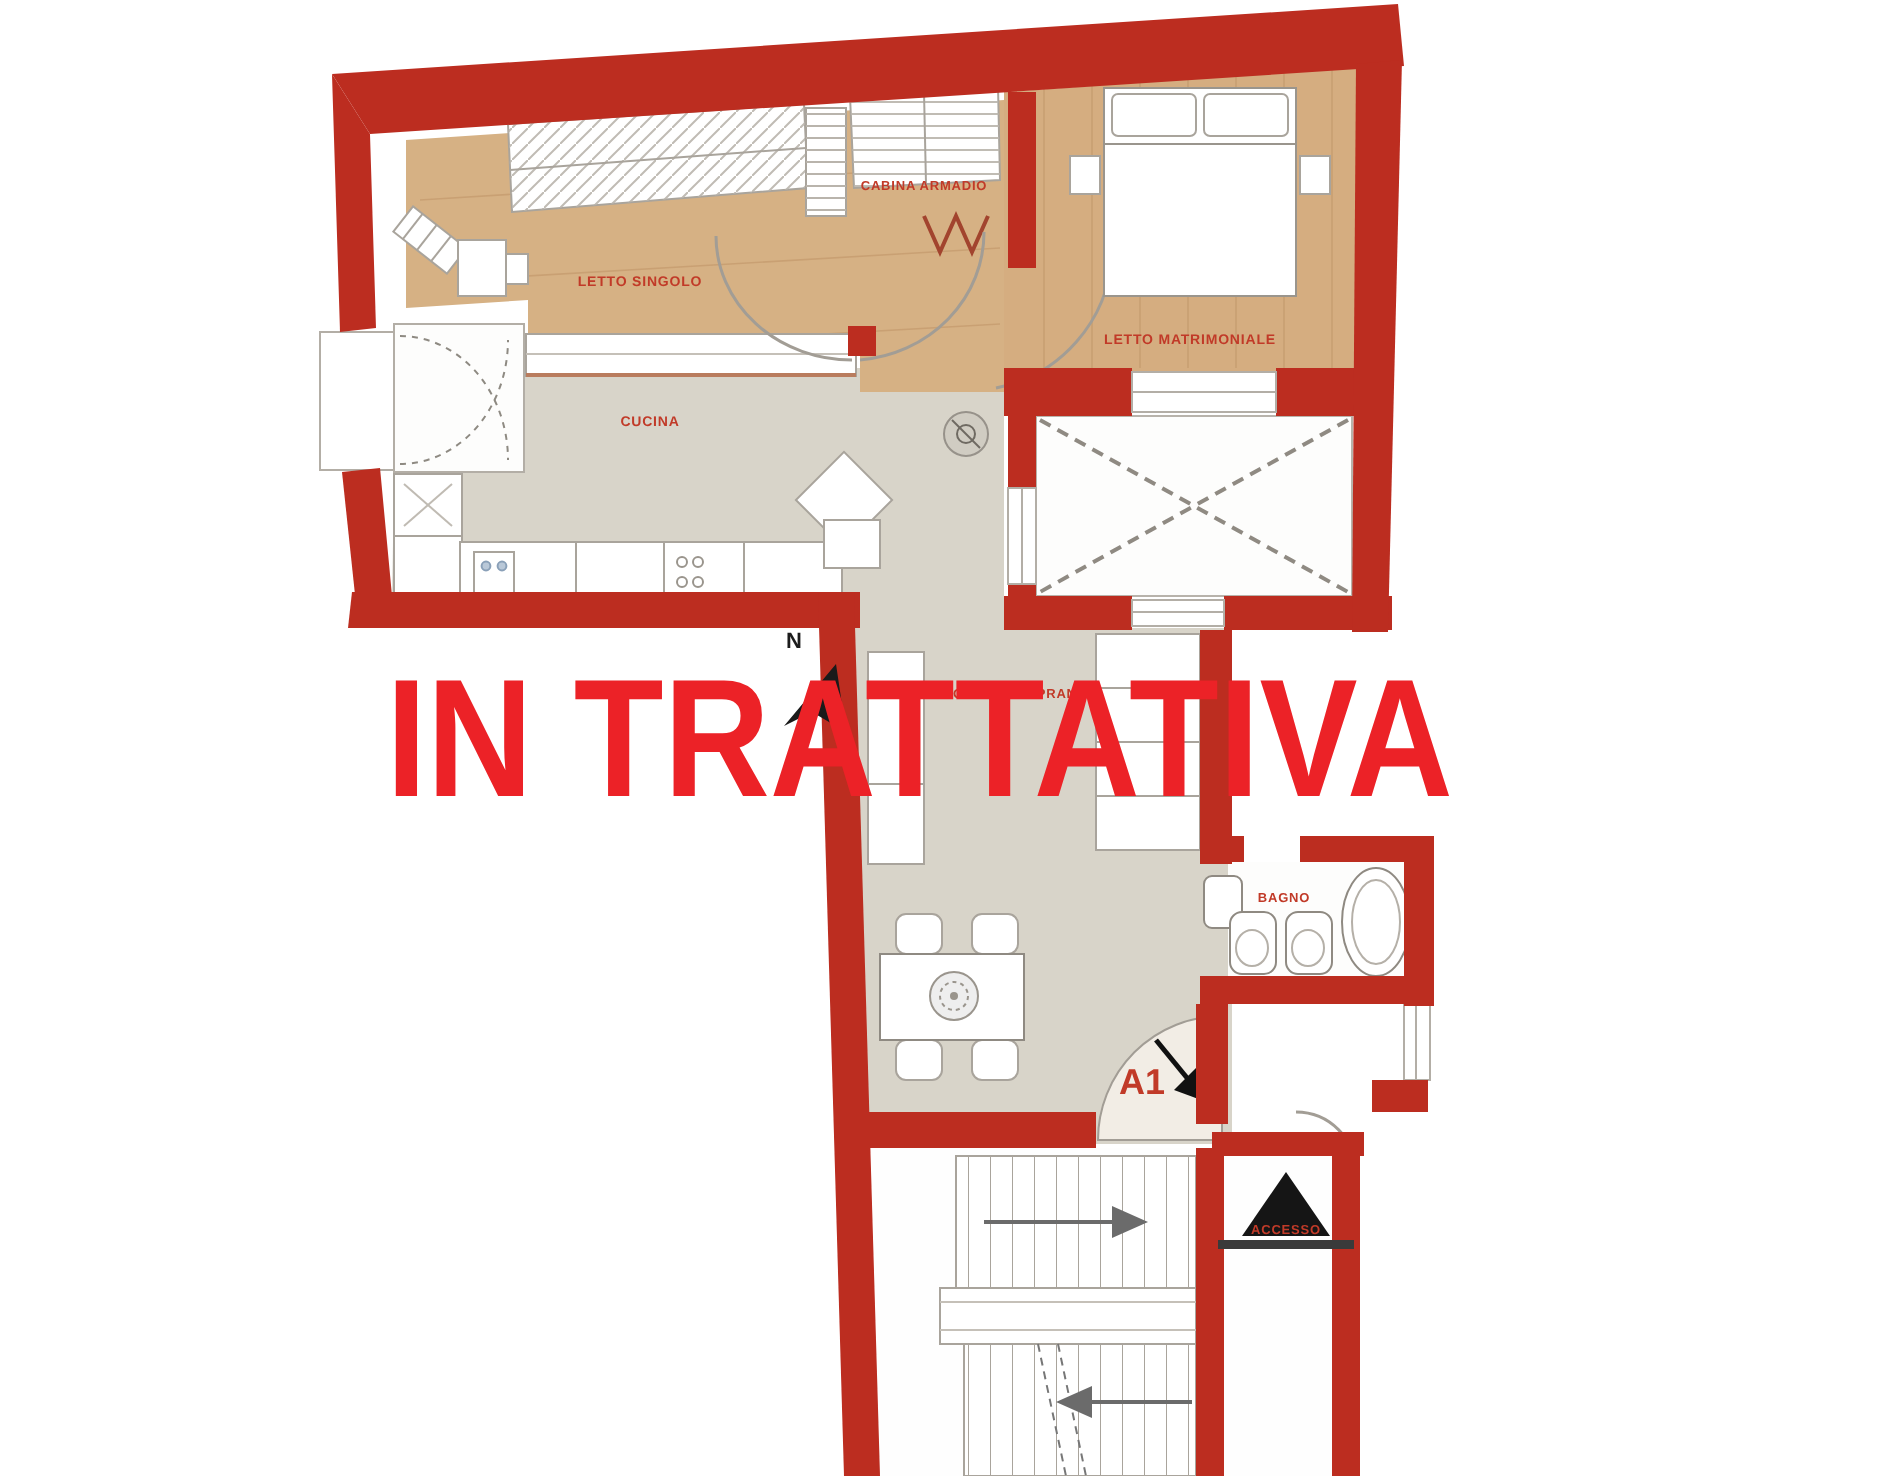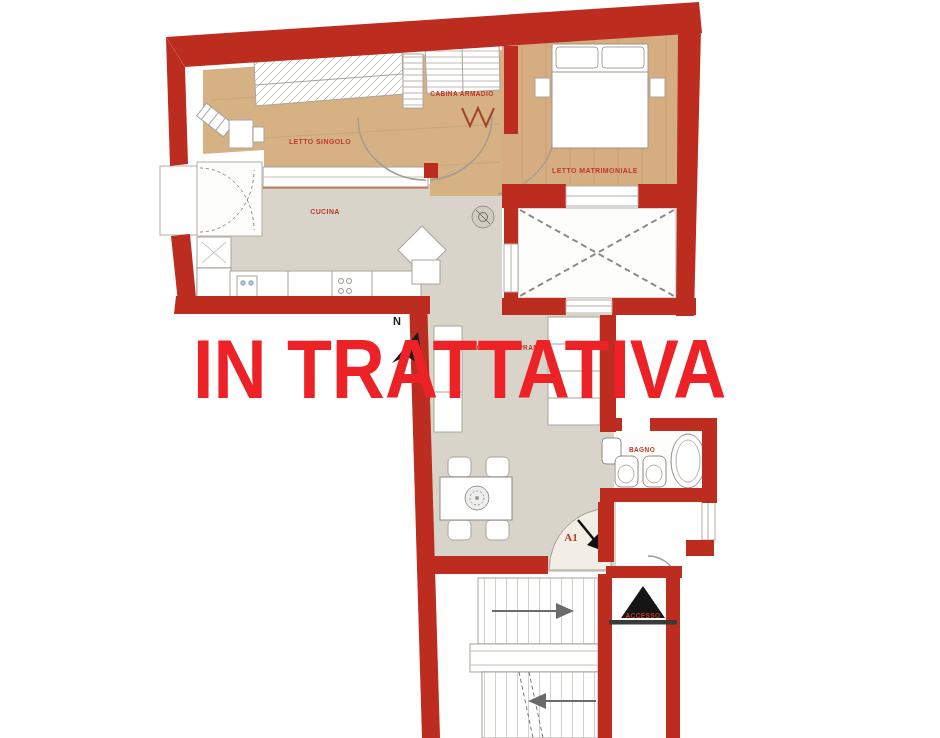--- a/index.html
+++ b/index.html
@@ -3,21 +3,21 @@
 <meta charset="utf-8">
 <style>
   html,body{margin:0;padding:0;background:#ffffff;}
   #stage{position:relative;width:940px;height:738px;background:#ffffff;overflow:hidden;
          font-family:"Liberation Sans",sans-serif;}
   #plan-svg{position:absolute;left:0;top:0;z-index:1;}
   .lbl{position:absolute;z-index:2;color:#c13a28;font-weight:700;white-space:nowrap;
        transform:translateX(-50%);letter-spacing:.4px;}
   .lbl.small{font-size:7px;}
   .lbl.tiny{font-size:6.5px;}
-  #lbl-a1{font-size:11px;letter-spacing:0;font-family:Liberation Serif, serif;}
+  #lbl-a1{font-size:18px;letter-spacing:0;}
   #lbl-n{color:#1c1c1c;font-size:11px;letter-spacing:0;}
   #watermark{position:absolute;left:193px;top:327px;z-index:3;
        font-size:84px;font-weight:700;line-height:1;color:#ec2227;
        transform:scaleX(.875);transform-origin:0 0;white-space:nowrap;}
 </style>
 </head>
 <body>
 
 <div id="stage">
 

